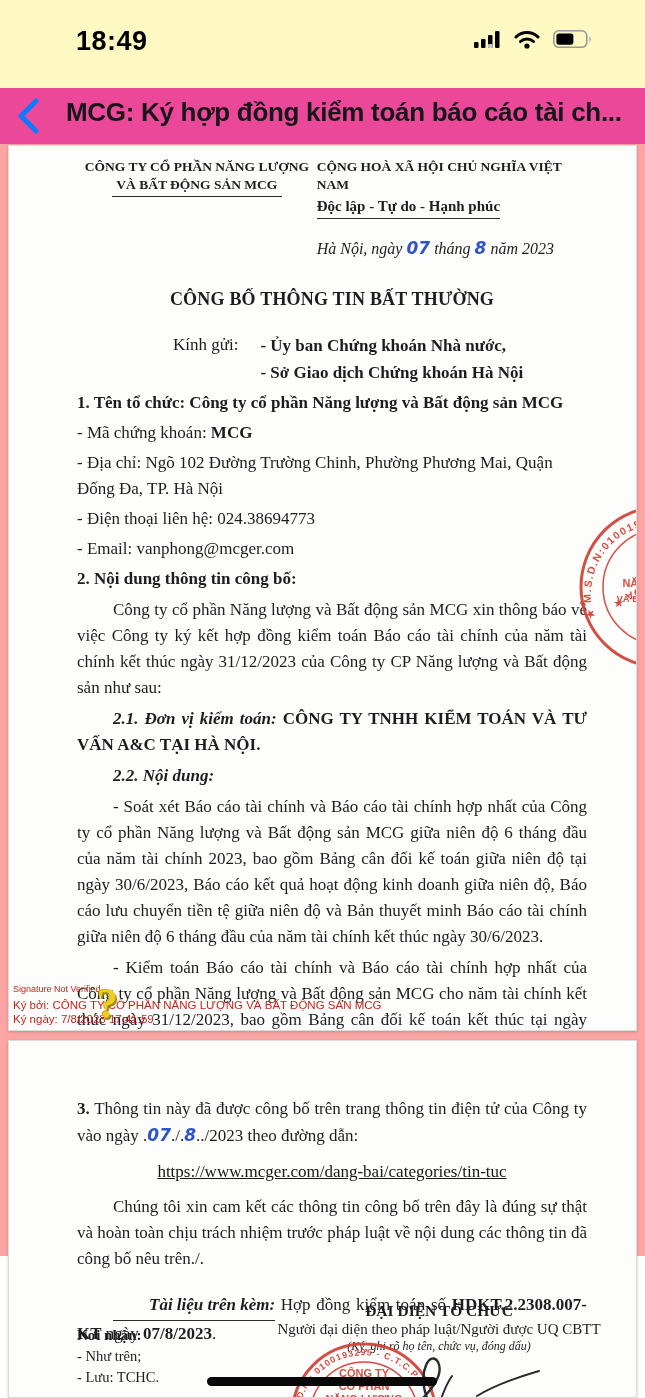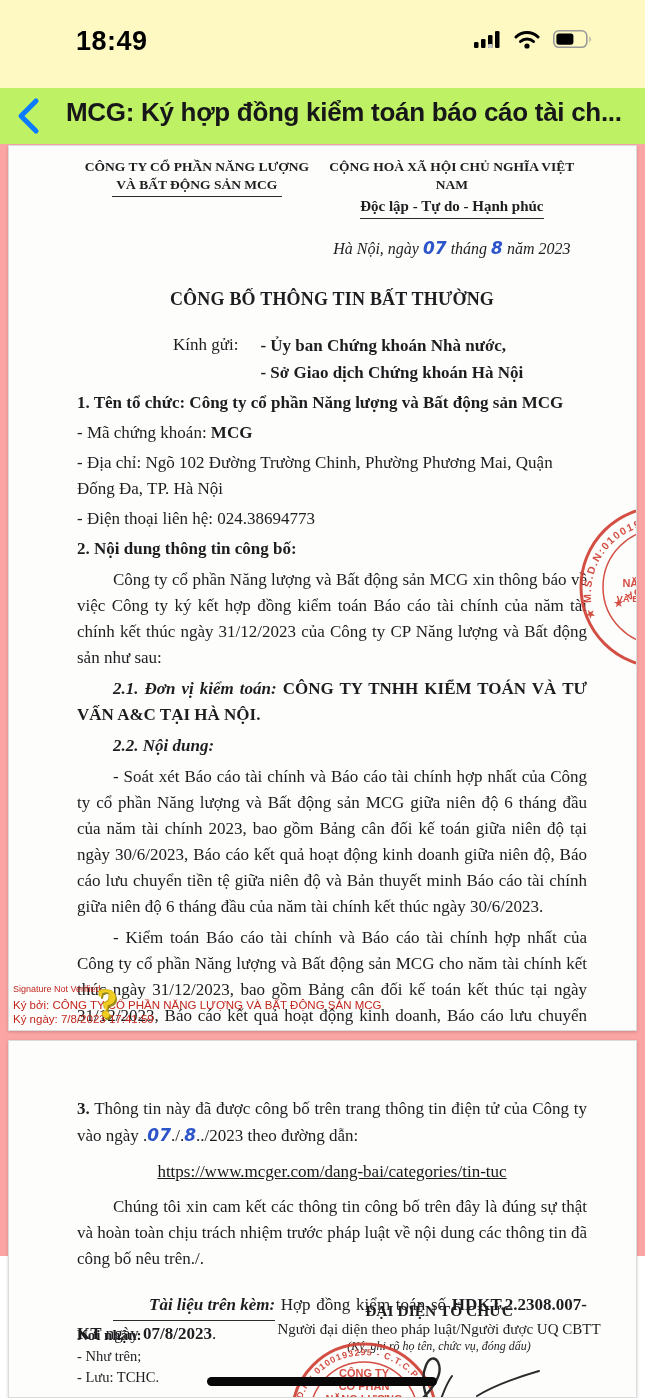--- a/index.html
+++ b/index.html
@@ -8,36 +8,36 @@
        font-family:"Liberation Serif",serif;color:#1d1d1f;}
   .screen{position:relative;width:645px;height:1398px;overflow:hidden;background:#fff;}
 
   
   .status-bar{position:absolute;top:0;left:0;width:100%;height:88px;background:#fef9c3;z-index:30;}
   .sb-time{position:absolute;left:76px;top:26px;font-family:"Liberation Sans",sans-serif;
            font-size:27px;font-weight:700;color:#000;letter-spacing:.5px;}
   .sb-icons{position:absolute;right:52px;top:30px;display:flex;align-items:center;gap:13px;}
 
   
-  .nav-bar{position:absolute;top:88px;left:0;width:100%;height:56px;background:#bef264;z-index:30;}
+  .nav-bar{position:absolute;top:88px;left:0;width:100%;height:56px;background:#ec4899;z-index:30;}
   .back-btn{position:absolute;left:12px;top:8px;width:34px;height:40px;cursor:pointer;}
   .nav-title{position:absolute;left:66px;top:9px;width:570px;font-family:"Liberation Sans",sans-serif;
              font-size:26px;font-weight:700;color:#17171a;white-space:nowrap;overflow:hidden;letter-spacing:-.3px;}
 
   
   .doc-area{position:absolute;top:144px;left:0;width:645px;height:1112px;background:#fca5a5;}
   .page{position:absolute;left:8px;width:629px;background:#fdfdfc;overflow:hidden;
         box-shadow:0 1px 3px rgba(0,0,0,.18);border:1px solid #dcdcdc;box-sizing:border-box;}
   .page1{top:1px;height:886px;}
   .page2{top:896px;height:358px;}
   .p-inner{padding:12px 49px 0 68px;font-size:17px;line-height:26px;}
 
   .hdr{display:flex;}
   .hdr-left{width:47%;text-align:center;}
-  .hdr-right{width:53%;text-align:center;}
+  .hdr-right{width:53%;}
   .org-l{font-weight:700;font-size:13.5px;line-height:18px;}
   .nat-l1{font-weight:700;font-size:13.5px;line-height:18px;}
   .nat-l2{font-weight:700;font-size:15px;line-height:20px;margin-top:2px;}
   .u-span{display:inline-block;border-bottom:1.6px solid #2b2b2b;padding-bottom:2px;}
   .rule{width:170px;border-bottom:1.6px solid #2b2b2b;margin:2px auto 0;}
   .doc-no{margin-top:16px;font-size:16px;}
   .dateline{margin-top:16px;font-size:16px;font-style:italic;}
   .hand{font-family:"DejaVu Sans",sans-serif;color:#2d55c9;font-style:italic;font-weight:700;font-size:17px;}
   .dotted{border-bottom:1px dotted #555;}
 
@@ -150,20 +150,21 @@
           <div class="kg-list">
             <div>- Ủy ban Chứng khoán Nhà nước,</div>
             <div>- Sở Giao dịch Chứng khoán Hà Nội</div>
           </div>
         </div>
 
         <div class="line bold">1. Tên tổ chức: Công ty cổ phần Năng lượng và Bất động sản MCG</div>
         <div class="line"><span>- Mã chứng khoán: </span><span class="bold">MCG</span></div>
         <div class="line">- Địa chỉ: Ngõ 102 Đường Trường Chinh, Phường Phương Mai, Quận Đống Đa, TP. Hà Nội</div>
         <div class="line">- Điện thoại liên hệ: 024.38694773</div>
+        <div class="line">- Email: vanphong@mcger.com</div>
 
         <div class="line bold">2. Nội dung thông tin công bố:</div>
         <p class="para">Công ty cổ phần Năng lượng và Bất động sản MCG xin thông báo về việc Công ty ký kết hợp đồng kiểm toán Báo cáo tài chính của năm tài chính kết thúc ngày 31/12/2023 của Công ty CP Năng lượng và Bất động sản như sau:</p>
         <p class="para"><span class="bi">2.1. Đơn vị kiểm toán: </span><span class="bold">CÔNG TY TNHH KIỂM TOÁN VÀ TƯ VẤN A&amp;C TẠI HÀ NỘI.</span></p>
         <p class="para"><span class="bi">2.2. Nội dung:</span></p>
         <p class="para">- Soát xét Báo cáo tài chính và Báo cáo tài chính hợp nhất của Công ty cổ phần Năng lượng và Bất động sản MCG giữa niên độ 6 tháng đầu của năm tài chính 2023, bao gồm Bảng cân đối kế toán giữa niên độ tại ngày 30/6/2023, Báo cáo kết quả hoạt động kinh doanh giữa niên độ, Báo cáo lưu chuyển tiền tệ giữa niên độ và Bản thuyết minh Báo cáo tài chính giữa niên độ 6 tháng đầu của năm tài chính kết thúc ngày 30/6/2023.</p>
         <p class="para">- Kiểm toán Báo cáo tài chính và Báo cáo tài chính hợp nhất của Công ty cổ phần Năng lượng và Bất động sản MCG cho năm tài chính kết thúc ngày 31/12/2023, bao gồm Bảng cân đối kế toán kết thúc tại ngày 31/12/2023, Báo cáo kết quả hoạt động kinh doanh, Báo cáo lưu chuyển tiền tệ và Bản thuyết minh Báo cáo tài chính cho năm tài chính kết thúc cùng ngày.</p>
 
       </div>
 

